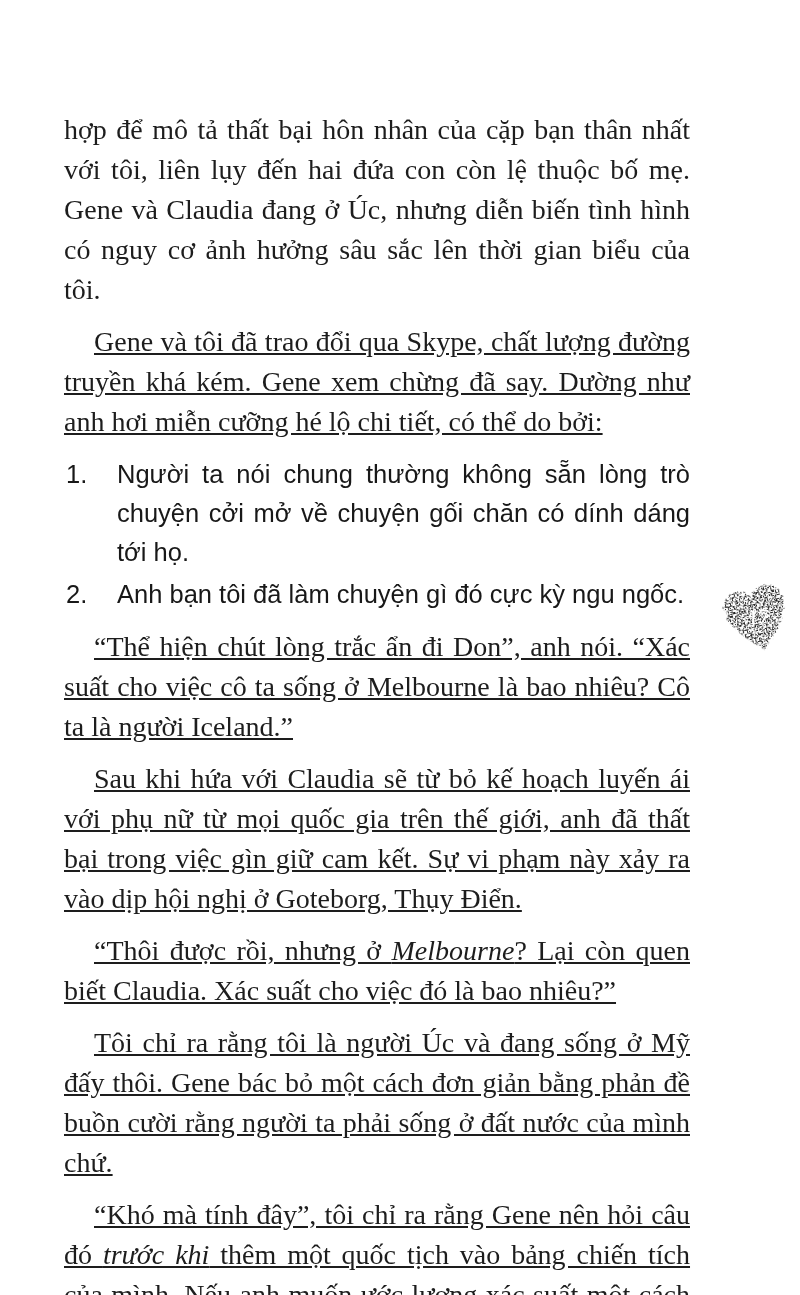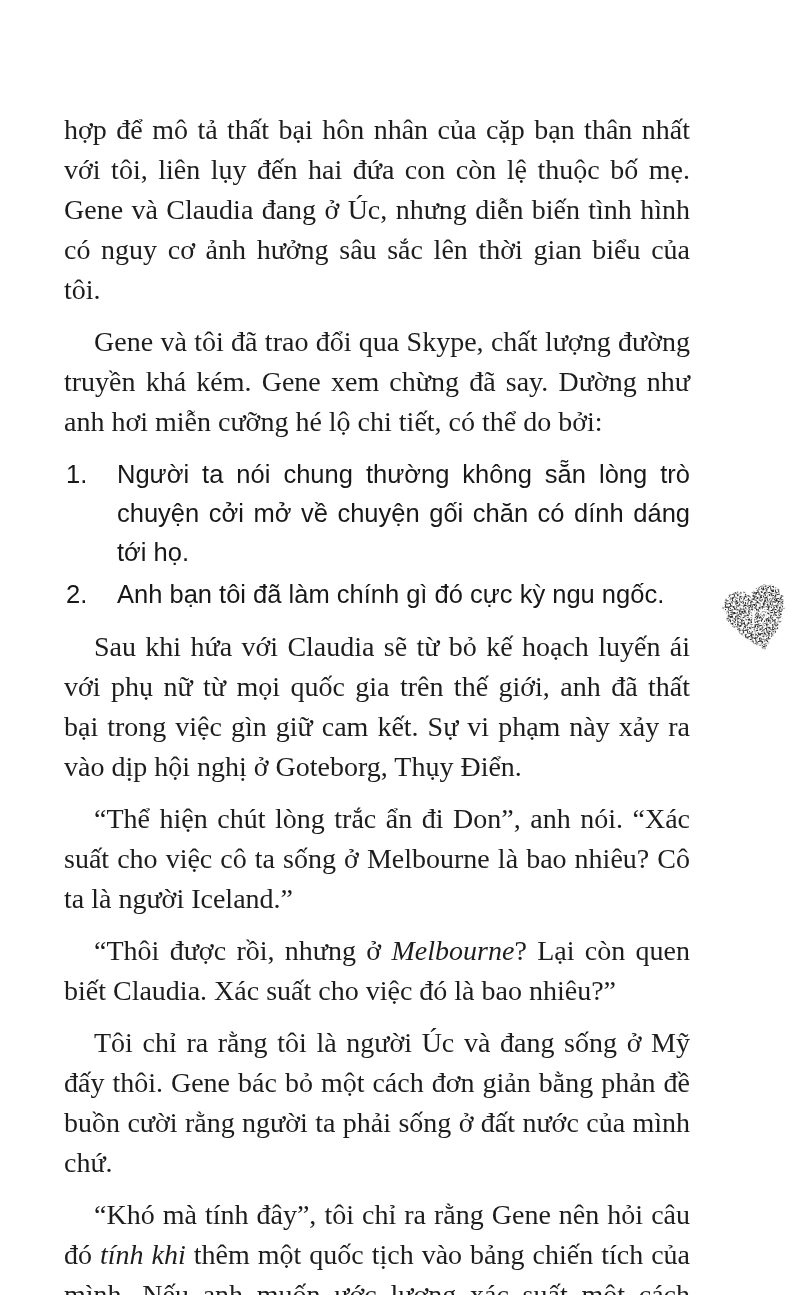--- a/index.html
+++ b/index.html
@@ -23,20 +23,21 @@
     line-height: 40px;
     color: #1d1d1d;
     text-align: justify;
   }
   .para {
     margin: 12px 0;
     text-indent: 0;
   }
   .para.indent {
     text-indent: 30px;
+    text-decoration: underline;
   }
   .para em {
     font-style: italic;
   }
   .olist {
     margin: 13px 0;
     font-family: "Liberation Sans", "DejaVu Sans", sans-serif;
     font-size: 25.5px;
     line-height: 39px;
     color: #181818;
@@ -76,27 +77,27 @@
 </head>
 <body>
 
 <div class="page">
 
   <div class="text-column" id="text-col">
       <p class="para"><span>hợp để mô tả thất bại hôn nhân của cặp bạn thân nhất với tôi, liên lụy đến hai đứa con còn lệ thuộc bố mẹ. Gene và Claudia đang ở Úc, nhưng diễn biến tình hình có nguy cơ ảnh hưởng sâu sắc lên thời gian biểu của tôi.</span></p>
       <p class="para indent"><span>Gene và tôi đã trao đổi qua Skype, chất lượng đường truyền khá kém. Gene xem chừng đã say. Dường như anh hơi miễn cưỡng hé lộ chi tiết, có thể do bởi:</span></p>
       <div class="olist">
         <div class="olist-item"><span class="olist-num">1.</span><span><span>Người ta nói chung thường không sẵn lòng trò chuyện cởi mở về chuyện gối chăn có dính dáng tới họ.</span></span></div>
-        <div class="olist-item"><span class="olist-num">2.</span><span><span>Anh bạn tôi đã làm chính gì đó cực kỳ ngu ngốc.</span></span></div>
+        <div class="olist-item"><span class="olist-num">2.</span><span><span>Anh bạn tôi đã làm chuyện gì đó cực kỳ ngu ngốc.</span></span></div>
       </div>
+      <p class="para indent"><span>“Thể hiện chút lòng trắc ẩn đi Don”, anh nói. “Xác suất cho việc cô ta sống ở Melbourne là bao nhiêu? Cô ta là người Iceland.”</span></p>
       <p class="para indent"><span>Sau khi hứa với Claudia sẽ từ bỏ kế hoạch luyến ái với phụ nữ từ mọi quốc gia trên thế giới, anh đã thất bại trong việc gìn giữ cam kết. Sự vi phạm này xảy ra vào dịp hội nghị ở Goteborg, Thụy Điển.</span></p>
-      <p class="para indent"><span>“Thể hiện chút lòng trắc ẩn đi Don”, anh nói. “Xác suất cho việc cô ta sống ở Melbourne là bao nhiêu? Cô ta là người Iceland.”</span></p>
       <p class="para indent"><span>“Thôi được rồi, nhưng ở </span><em>Melbourne</em><span>? Lại còn quen biết Claudia. Xác suất cho việc đó là bao nhiêu?”</span></p>
       <p class="para indent"><span>Tôi chỉ ra rằng tôi là người Úc và đang sống ở Mỹ đấy thôi. Gene bác bỏ một cách đơn giản bằng phản đề buồn cười rằng người ta phải sống ở đất nước của mình chứ.</span></p>
-      <p class="para indent"><span>“Khó mà tính đây”, tôi chỉ ra rằng Gene nên hỏi câu đó </span><em>tính khi</em><span> thêm một quốc tịch vào bảng chiến tích của mình. Nếu anh muốn ước lượng xác suất một cách chính xác, tôi sẽ cần thông tin về các mô hình di cư và quy mô các mối quan hệ xã hội với công việc của Claudia.</span></p>
+      <p class="para indent"><span>“Khó mà tính đây”, tôi chỉ ra rằng Gene nên hỏi câu đó </span><em>trước khi</em><span> thêm một quốc tịch vào bảng chiến tích của mình. Nếu anh muốn ước lượng xác suất một cách chính xác, tôi sẽ cần thông tin về các mô hình di cư và quy mô các mối quan hệ xã hội với công việc của Claudia.</span></p>
     </div>
 
   <div class="heart-marker">
     <svg viewBox="0 0 100 112" aria-hidden="true">
       <defs>
         <filter id="grunge" x="-15%" y="-15%" width="130%" height="130%">
           <feTurbulence type="turbulence" baseFrequency="0.12" numOctaves="2" seed="3" result="d"></feTurbulence>
           <feDisplacementMap in="SourceGraphic" in2="d" scale="7" result="disp"></feDisplacementMap>
           <feTurbulence type="fractalNoise" baseFrequency="0.5" numOctaves="2" seed="8" result="n"></feTurbulence>
           <feColorMatrix in="n" type="matrix" values="0 0 0 0 0  0 0 0 0 0  0 0 0 0 0  0 0 0 12 -5" result="m"></feColorMatrix>

